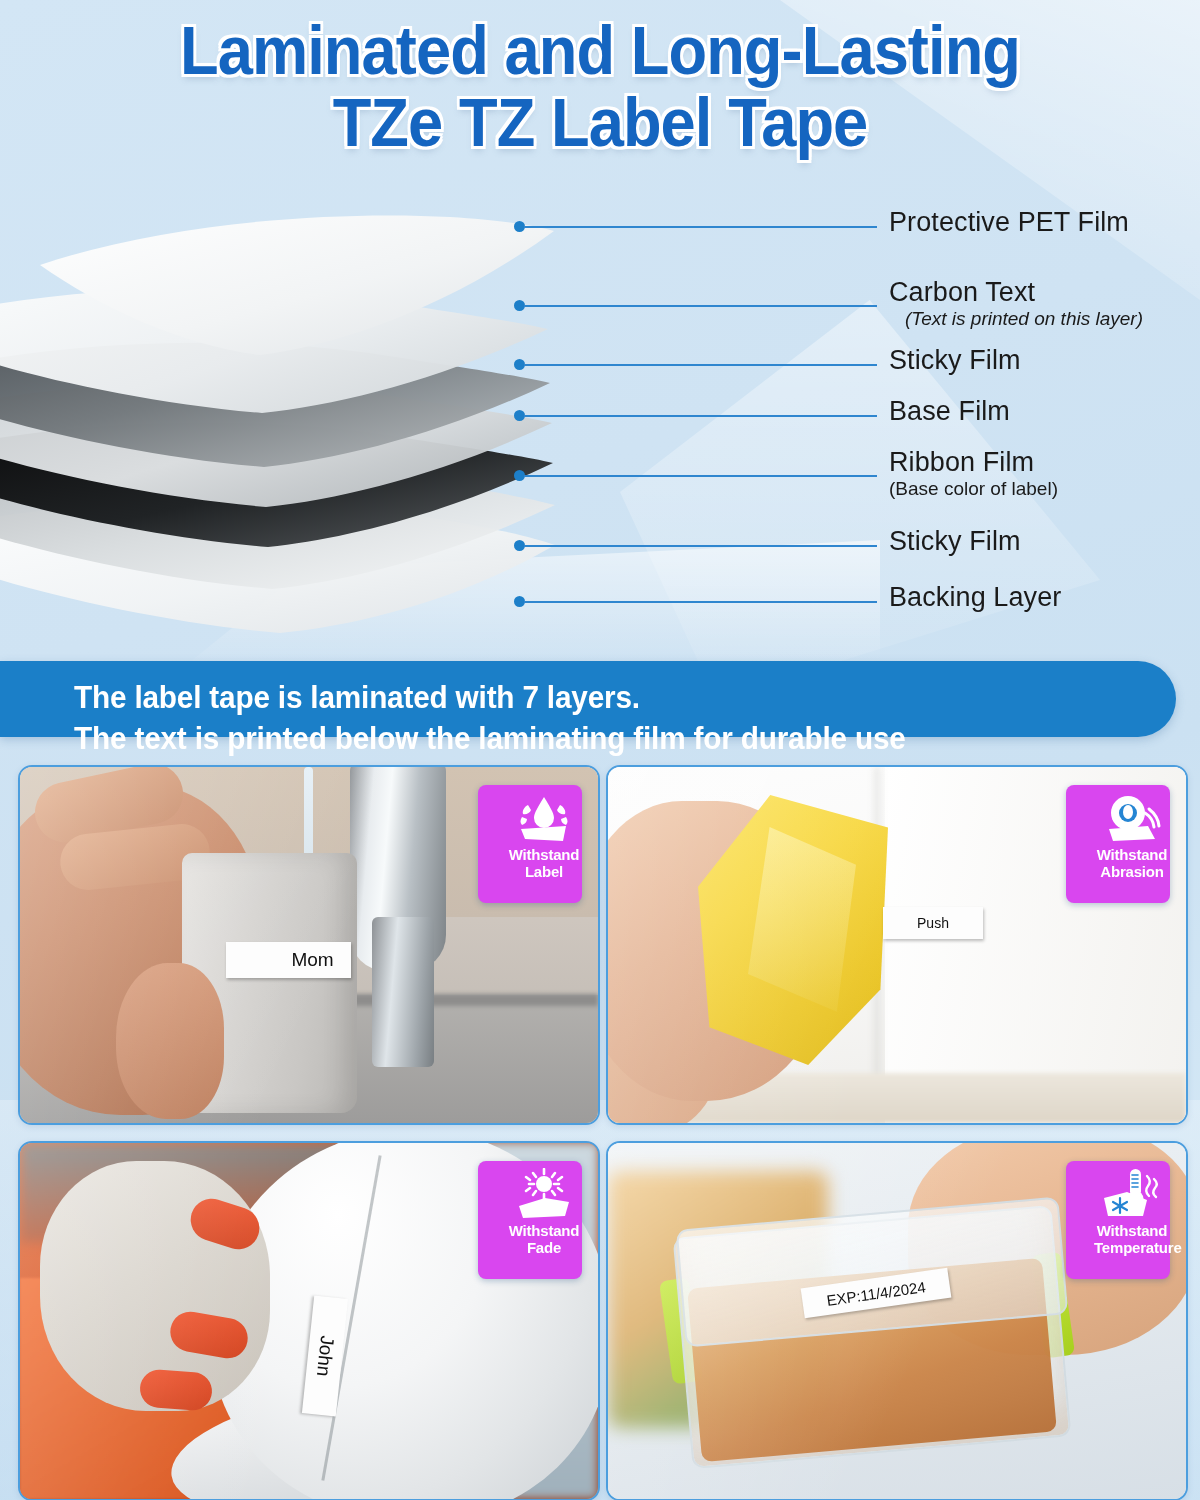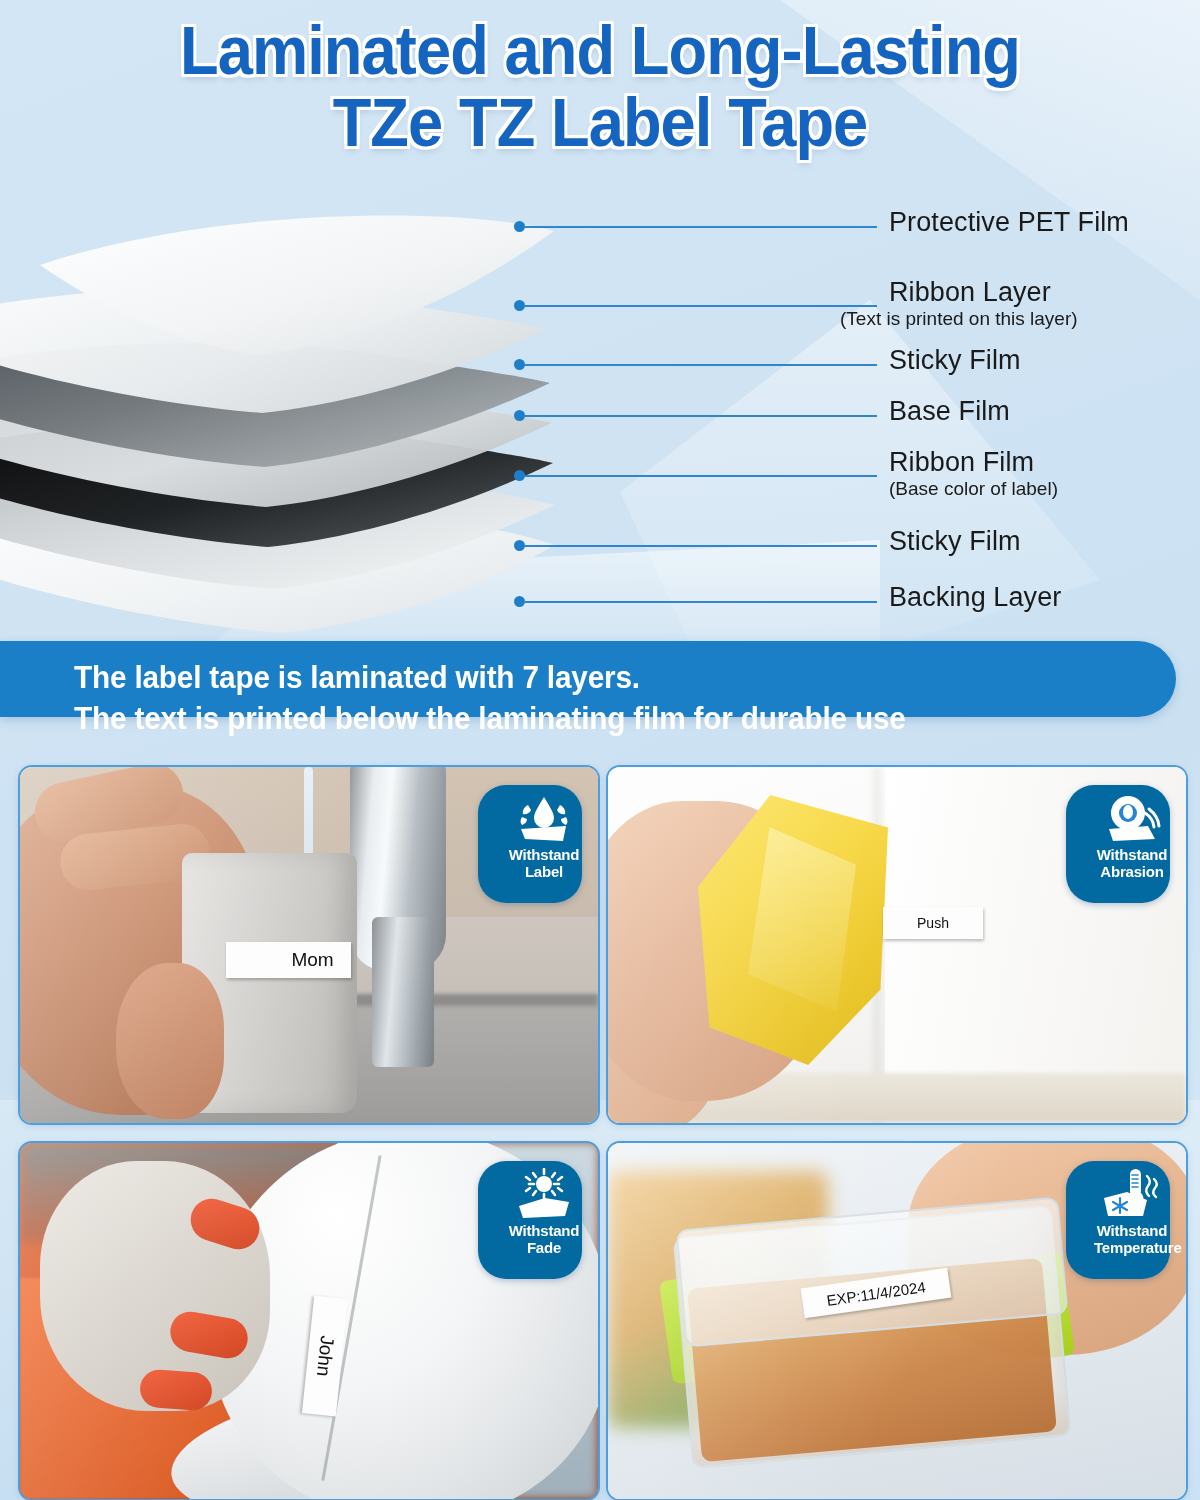--- a/index.html
+++ b/index.html
@@ -71,21 +71,21 @@
     font-size:27px; color:#1a1a1a; white-space:nowrap;
     letter-spacing:.1px;
   }
   .cl-sub{
     position:absolute;
     font-size:19px; color:#1a1a1a; white-space:nowrap;
   }
 
   
   .banner{
-    position:absolute; left:0; top:641px; width:1176px; height:76px;
+    position:absolute; left:0; top:661px; width:1176px; height:76px;
     background:#1b7fc8;
     border-radius:0 56px 56px 0;
     box-shadow:0 3px 10px rgba(60,110,160,.28);
   }
   .banner-text{
     position:absolute; left:74px; top:16px;
     color:#fff; font-weight:bold; font-size:31px; line-height:1.33;
     letter-spacing:-.2px;
     transform:scaleX(.96); transform-origin:left top;
   }
@@ -110,22 +110,22 @@
   }
   .card-2{ margin-left:3px; }
   .card-3{ margin-top:8px; }
   .card-4{ margin-left:3px; margin-top:8px; }
   .photo{ position:absolute; inset:0; overflow:hidden; }
 
   
   .badge{
     position:absolute; top:18px; right:16px;
     width:104px; height:118px;
-    background:#0369a1;
-    border-radius:28px;
+    background:#d946ef;
+    border-radius:8px;
     color:#fff;
     text-align:center;
     box-shadow:0 2px 6px rgba(30,80,130,.3);
     z-index:5;
     padding-left:28px;
   }
   .badge-icon{
     height:62px; display:flex; align-items:center; justify-content:center;
     padding-top:6px;
   }
@@ -355,22 +355,22 @@
 
   <div class="callout">
     <div class="cl-dot" style="left:514px; top:26px;"></div>
     <div class="cl-line" style="left:524px; top:31px; width:353px;"></div>
     <div class="cl-text" style="left:889px; top:12px;">Protective PET Film</div>
   </div>
 
   <div class="callout">
     <div class="cl-dot" style="left:514px; top:105px;"></div>
     <div class="cl-line" style="left:524px; top:110px; width:353px;"></div>
-    <div class="cl-text" style="left:889px; top:82px;">Ribbon Layer</div>
-    <div class="cl-sub" style="left:840px; top:113px;">(Text is printed on this layer)</div>
+    <div class="cl-text" style="left:889px; top:82px;">Carbon Text</div>
+    <div class="cl-sub" style="left:905px; top:113px;font-style:italic;">(Text is printed on this layer)</div>
   </div>
 
   <div class="callout">
     <div class="cl-dot" style="left:514px; top:164px;"></div>
     <div class="cl-line" style="left:524px; top:169px; width:353px;"></div>
     <div class="cl-text" style="left:889px; top:150px;">Sticky Film</div>
   </div>
 
   <div class="callout">
     <div class="cl-dot" style="left:514px; top:215px;"></div>

